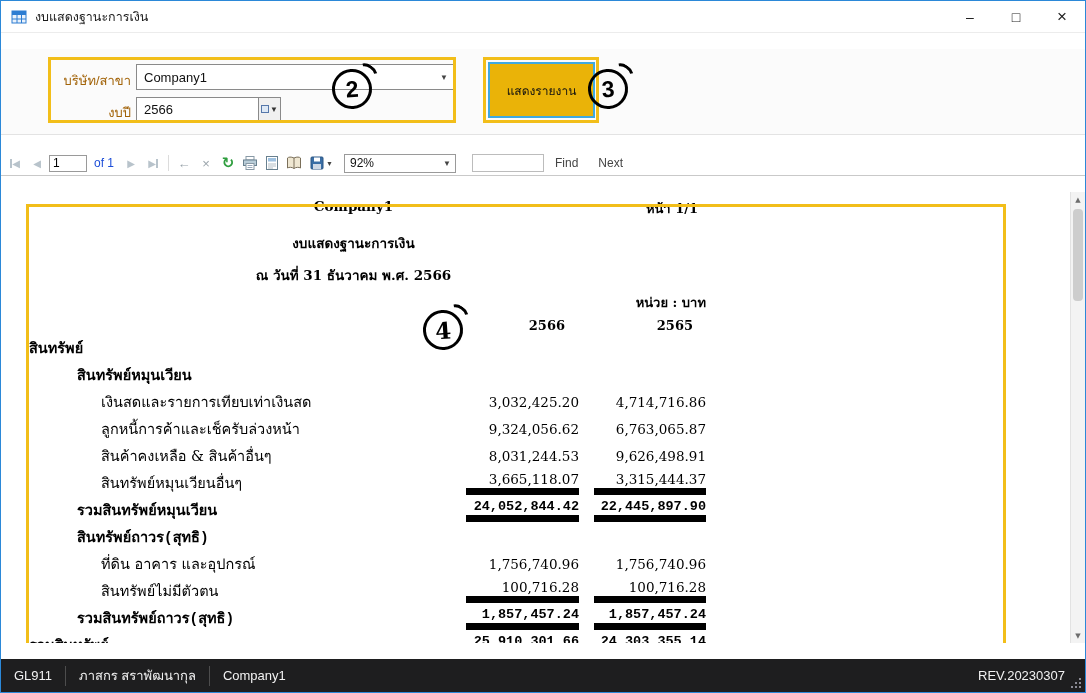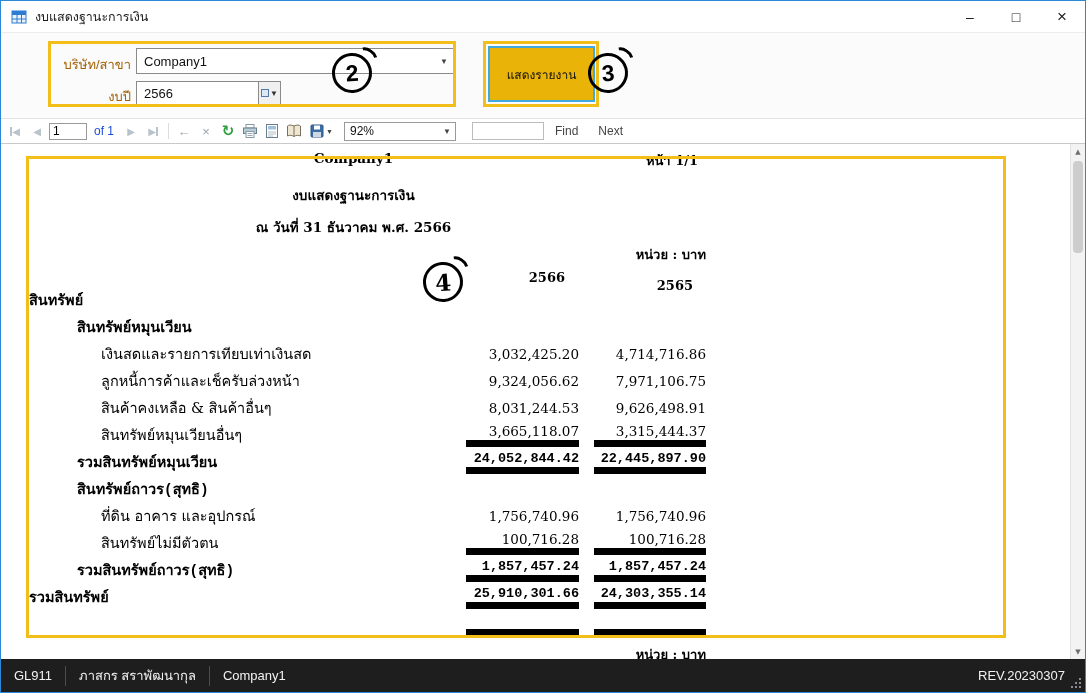--- a/index.html
+++ b/index.html
@@ -1,20 +1,20 @@
 <!DOCTYPE html>
 <html><head>
 <meta charset="utf-8">
 <style>
   * { box-sizing: border-box; margin: 0; padding: 0; }
   html,body { width:1086px; height:693px; }
   body { font-family:"Liberation Sans","DejaVu Sans",sans-serif; background:#fff; }
 
   .window { position:relative; width:1086px; height:693px; border:1px solid #2b88d8;
-            display:flex; flex-direction:column; background:#fff; overflow:hidden; }
+            display:flex; flex-direction:column; background:#fff; overflow:hidden;gap:16px; }
 
   
   .titlebar { height:32px; flex:0 0 32px; display:flex; align-items:center;
               padding-left:10px; gap:8px; background:#fff; border-bottom:1px solid #ececec; }
   .titlebar .title { font-size:12.5px; color:#1a1a1a; }
   .win-controls { margin-left:auto; display:flex; height:100%; }
   .win-btn { width:46px; height:100%; display:flex; align-items:center; justify-content:center;
              font-size:14px; color:#222; cursor:default; }
   .win-btn.close { font-size:17px; }
 
@@ -85,21 +85,21 @@
   .rp-center { position:absolute; left:0; width:100%; text-align:center; font-size:13.5px; font-weight:bold; }
   .rp-company { top:6px; }
   .rp-title   { top:40px; }
   .rp-date    { top:72px; }
   .rp-page { position:absolute; right:8px; top:6px; font-size:13px; font-weight:bold; }
   .rp-unit { position:absolute; right:0; top:100px; font-size:13px; font-weight:bold; }
   .rp-unit2 { position:absolute; right:0; top:500px; font-size:13px; font-weight:bold; }
   .rp-colheads { position:absolute; top:126px; left:0; width:705px; height:20px; }
   .rp-colheads .ch { position:absolute; width:113px; text-align:right; padding-right:14px;
                      font-size:13px; font-weight:bold; }
-  .ch1 { left:465px; } .ch2 { left:593px; width:112px;margin-top:8px; }
+  .ch1 { left:465px; } .ch2 { left:593px; width:112px; }
 
   .rows { position:absolute; left:0; top:142px; width:705px; }
   .rrow { display:flex; height:27px; align-items:center; font-size:14.5px; }
   .rrow.bold { font-weight:bold;font-family:Liberation Mono, monospace; }
   .rlabel { flex:1; white-space:nowrap; overflow:hidden; }
   .ind0 .rlabel { padding-left:28px; }
   .ind1 .rlabel { padding-left:76px; }
   .ind2 .rlabel { padding-left:100px; }
   .rnum { width:113px; height:24px; display:flex; align-items:center; justify-content:flex-end;
           font-size:13.5px; }
@@ -256,21 +256,21 @@
             <div class="rnum c2"></div>
           </div>
           <div class="rrow ind2">
             <div class="rlabel">เงินสดและรายการเทียบเท่าเงินสด</div>
             <div class="rnum">3,032,425.20</div>
             <div class="rnum c2">4,714,716.86</div>
           </div>
           <div class="rrow ind2">
             <div class="rlabel">ลูกหนี้การค้าและเช็ครับล่วงหน้า</div>
             <div class="rnum">9,324,056.62</div>
-            <div class="rnum c2">7,971,106.75</div>
+            <div class="rnum c2">6,763,065.87</div>
           </div>
           <div class="rrow ind2">
             <div class="rlabel">สินค้าคงเหลือ &amp; สินค้าอื่นๆ</div>
             <div class="rnum">8,031,244.53</div>
             <div class="rnum c2">9,626,498.91</div>
           </div>
           <div class="rrow ind2">
             <div class="rlabel">สินทรัพย์หมุนเวียนอื่นๆ</div>
             <div class="rnum line">3,665,118.07</div>
             <div class="rnum c2 line">3,315,444.37</div>

